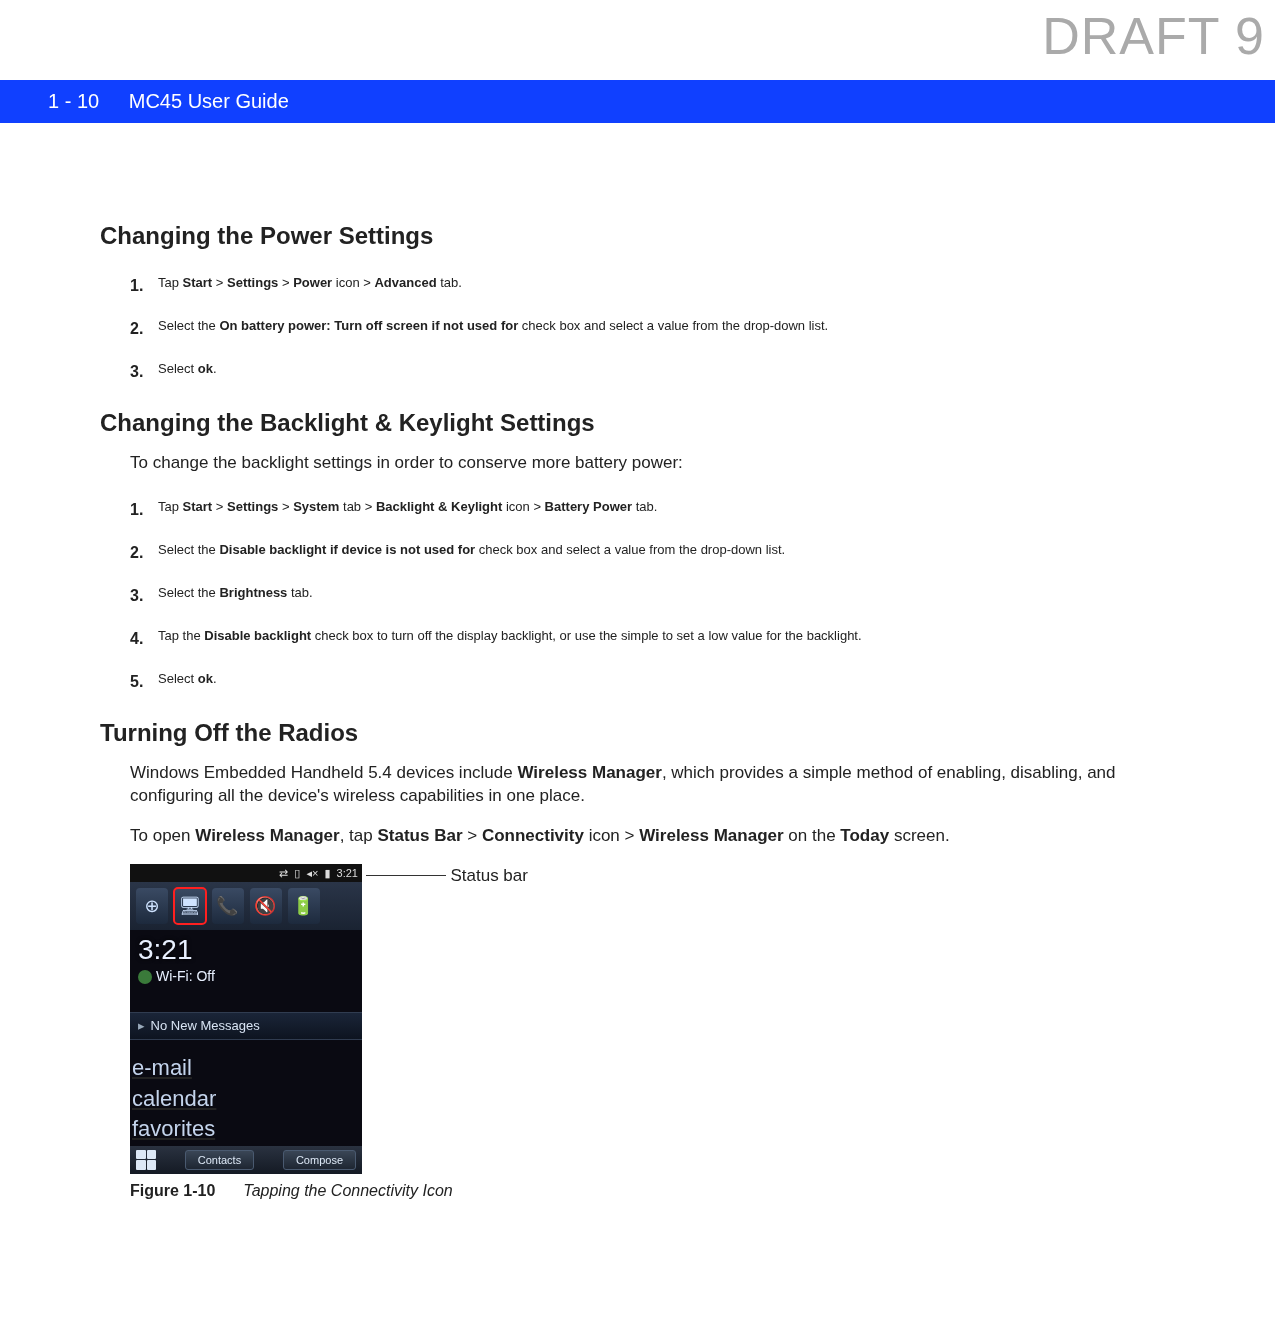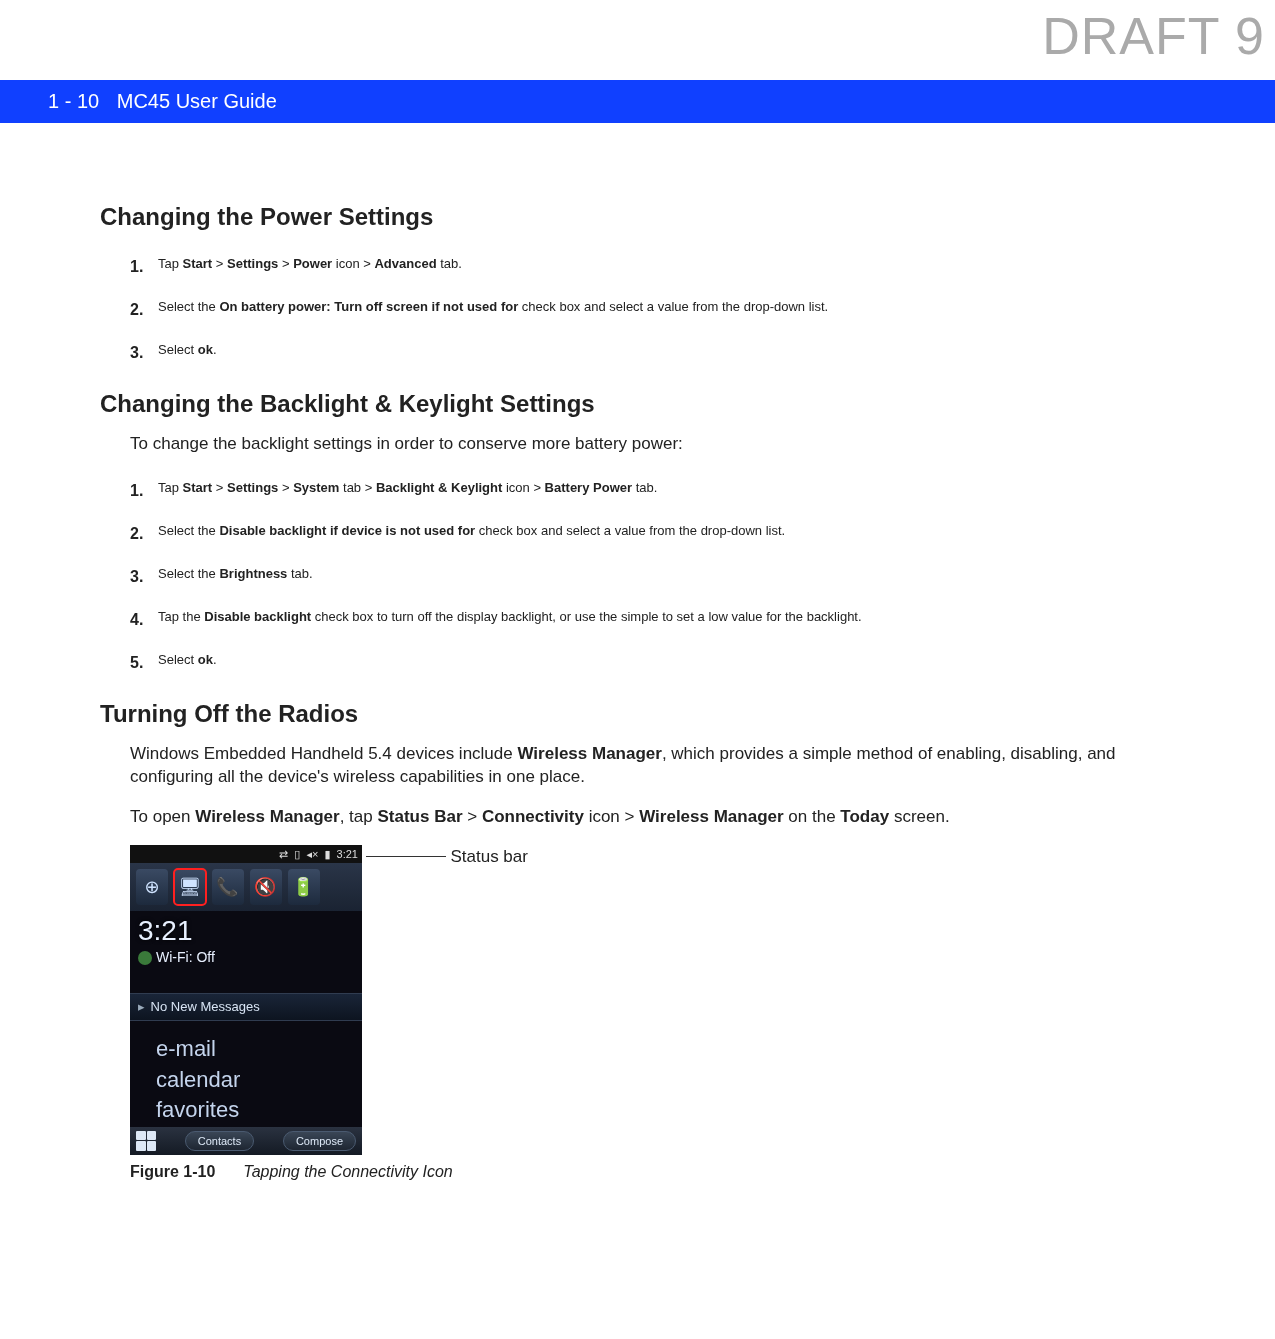--- a/index.html
+++ b/index.html
@@ -26,24 +26,24 @@
     }
     .header-bar {
       background: #1040ff;
       color: #fff;
       padding: 10px 0 10px 48px;
       margin-top: 80px;
       font-size: 20px;
       font-family: Arial, Helvetica, sans-serif;
     }
     .header-bar .pg {
-      margin-right: 12px;
+      margin-right: 24px;
     }
     .content {
-      padding: 50px 100px 40px 100px;
+      padding: 69px 100px 40px 100px;
     }
     h2.section-title {
       font-family: Arial, Helvetica, sans-serif;
       font-weight: bold;
       font-size: 24px;
       color: #222;
       margin-bottom: 14px;
       margin-top: 30px;
     }
     .intro {
@@ -182,22 +182,23 @@
       border-top: 1px solid #303c50;
       border-bottom: 1px solid #303c50;
     }
     .msg-row .caret {
       margin-right: 6px;
       color: #9ab;
     }
     .big-links {
       position: absolute;
       top: 190px;
-      left: 26px;
+      left: 2px;
       right: 10px;
+      text-decoration: underline;
     }
     .big-links div {
       color: #c4d4ec;
       font-size: 22px;
       font-weight: 300;
       line-height: 1.3;
       margin-bottom: 2px;
     }
     .softbar {
       position: absolute;
@@ -208,21 +209,21 @@
       display: flex;
       align-items: center;
       justify-content: space-between;
       padding: 0 6px;
     }
     .softbtn {
       background: linear-gradient(#3a4656, #1e2632);
       color: #dde8f6;
       font-size: 11px;
       padding: 3px 12px;
-      border-radius: 10px;
+      border-radius: 3px;
       border: 1px solid #4a5a70;
     }
     .winlogo {
       width: 20px; height: 20px;
       display: grid;
       grid-template-columns: 1fr 1fr;
       grid-template-rows: 1fr 1fr;
       gap: 1px;
     }
     .winlogo span {

